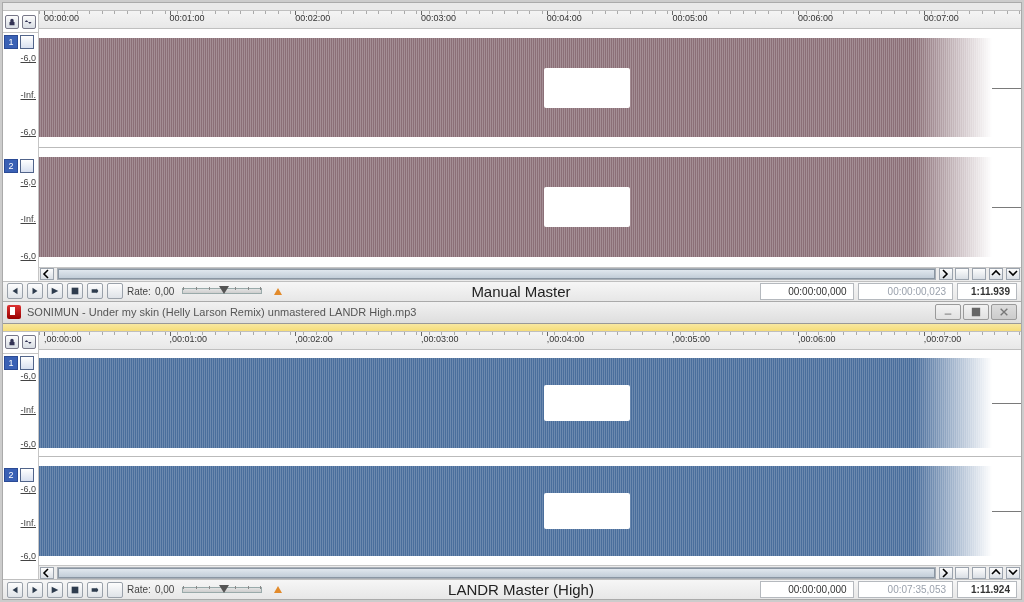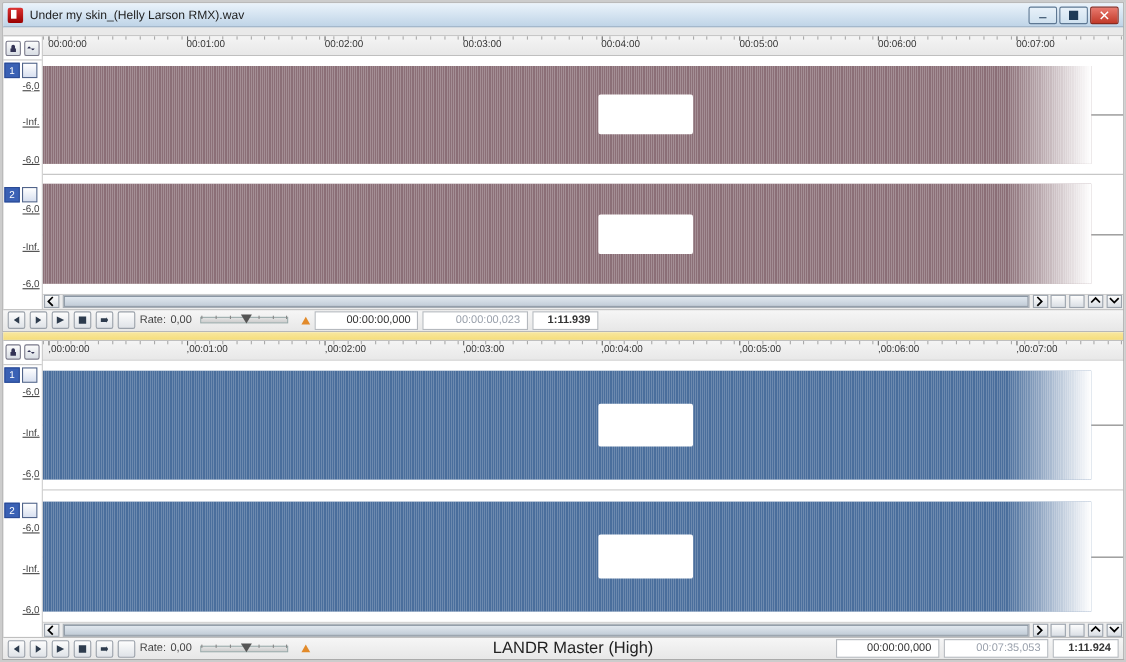--- a/index.html
+++ b/index.html
@@ -80,41 +80,20 @@
   .tcbox { padding:2px 6px; border:1px solid #b5b9be; background:#fff; min-width:94px; text-align:right; }
   .tcbox.dim { color:#9aa1ac;padding-left:29px; }
   .tcbox.bold { font-weight:bold; min-width:60px; }
   .status .label { color:#444; }
 </style>
 </head>
 <body>
 
 <div class="wrap" id="root">
   <div class="panel purple">
-    <div class="titlebar ">
-      <span class="app-icon"></span>
-      <span class="title-text">Under my skin_(Helly Larson RMX).wav</span>
-      <div class="wbuttons">
-        <div class="wbtn">
-            <svg viewBox="0 0 12 12">
-              <path d="M2 8h8v1H2z" fill="currentColor"></path>
-            </svg>
-          </div>
-        <div class="wbtn">
-            <svg viewBox="0 0 12 12">
-              <path d="M1 1h10v10H1zM2 3h8v7H2z" fill="currentColor"></path>
-            </svg>
-          </div>
-        <div class="wbtn close">
-            <svg viewBox="0 0 12 12">
-              <path d="M2 2l8 8M10 2l-8 8" stroke="currentColor" stroke-width="1.6" fill="none"></path>
-            </svg>
-          </div>
-      </div>
-    </div>
     <div class="topstrip "></div>
     <div class="body">
       <div class="leftcol">
         <div class="toolcorner">
           <div class="tbtn">
               <svg viewBox="0 0 12 12">
                 <path d="M3 6h6v4H3zM4 6V4a2 2 0 014 0v2" fill="currentColor"></path>
               </svg>
             </div>
           <div class="tbtn">
@@ -340,26 +319,48 @@
             <i></i>
             <i></i>
             <i></i>
             <i></i>
             <i></i>
             <i></i>
           </div>
         <div class="knob"></div>
       </div>
       <span class="orangepip"></span>
+      <span class="spacer" style="text-align:center; font-size:15px; color:#222">Manual Master</span>
       <div class="tcbox">00:00:00,000</div>
       <div class="tcbox dim">00:00:00,023</div>
       <div class="tcbox bold">1:11.939</div>
     </div>
   </div>
   <div class="panel blue">
+    <div class="titlebar disabled">
+      <span class="app-icon"></span>
+      <span class="title-text">SONIMUN - Under my skin (Helly Larson Remix) unmastered LANDR High.mp3</span>
+      <div class="wbuttons">
+        <div class="wbtn">
+            <svg viewBox="0 0 12 12">
+              <path d="M2 8h8v1H2z" fill="currentColor"></path>
+            </svg>
+          </div>
+        <div class="wbtn">
+            <svg viewBox="0 0 12 12">
+              <path d="M1 1h10v10H1zM2 3h8v7H2z" fill="currentColor"></path>
+            </svg>
+          </div>
+        <div class="wbtn close">
+            <svg viewBox="0 0 12 12">
+              <path d="M2 2l8 8M10 2l-8 8" stroke="currentColor" stroke-width="1.6" fill="none"></path>
+            </svg>
+          </div>
+      </div>
+    </div>
     <div class="topstrip yellow"></div>
     <div class="body">
       <div class="leftcol">
         <div class="toolcorner">
           <div class="tbtn">
               <svg viewBox="0 0 12 12">
                 <path d="M3 6h6v4H3zM4 6V4a2 2 0 014 0v2" fill="currentColor"></path>
               </svg>
             </div>
           <div class="tbtn">

